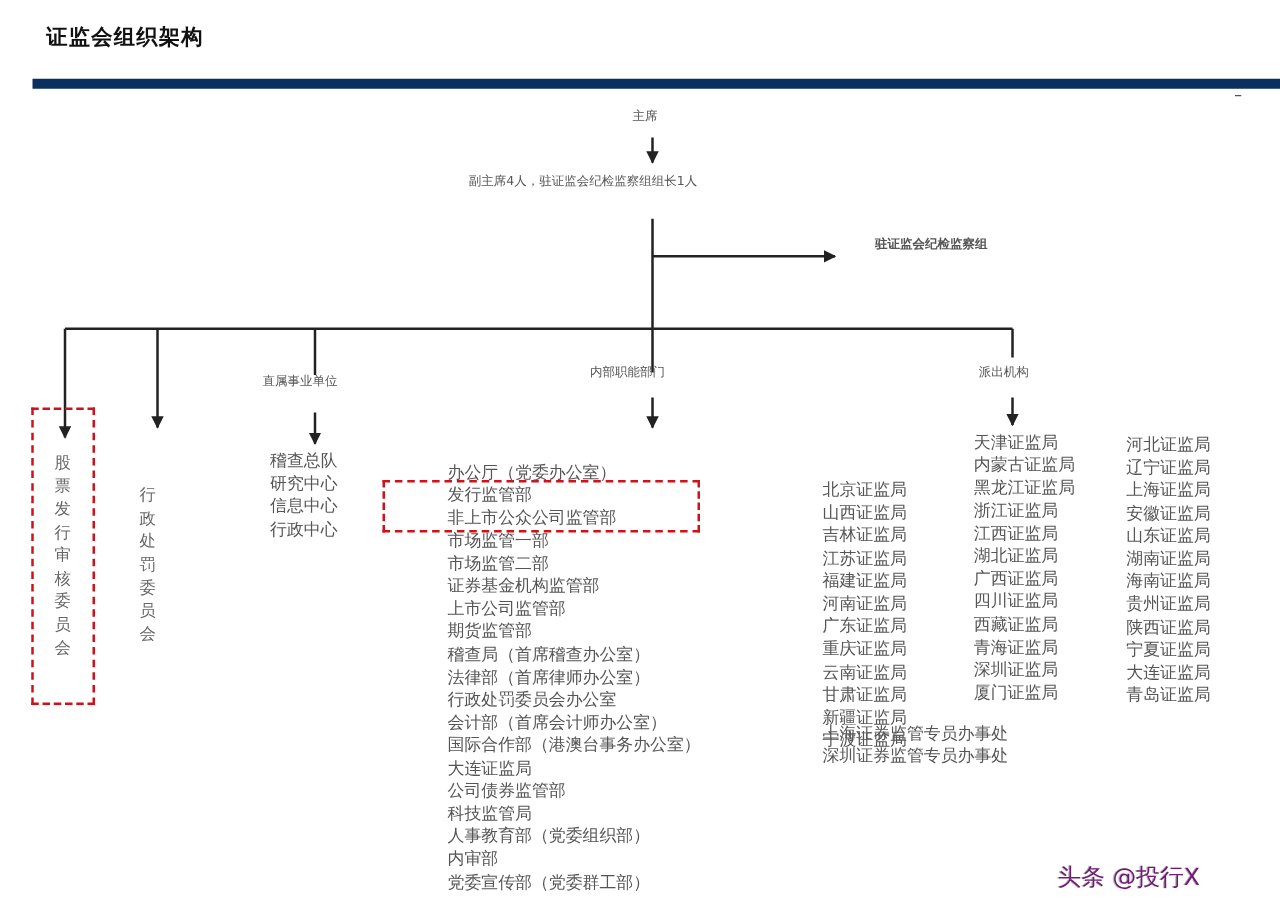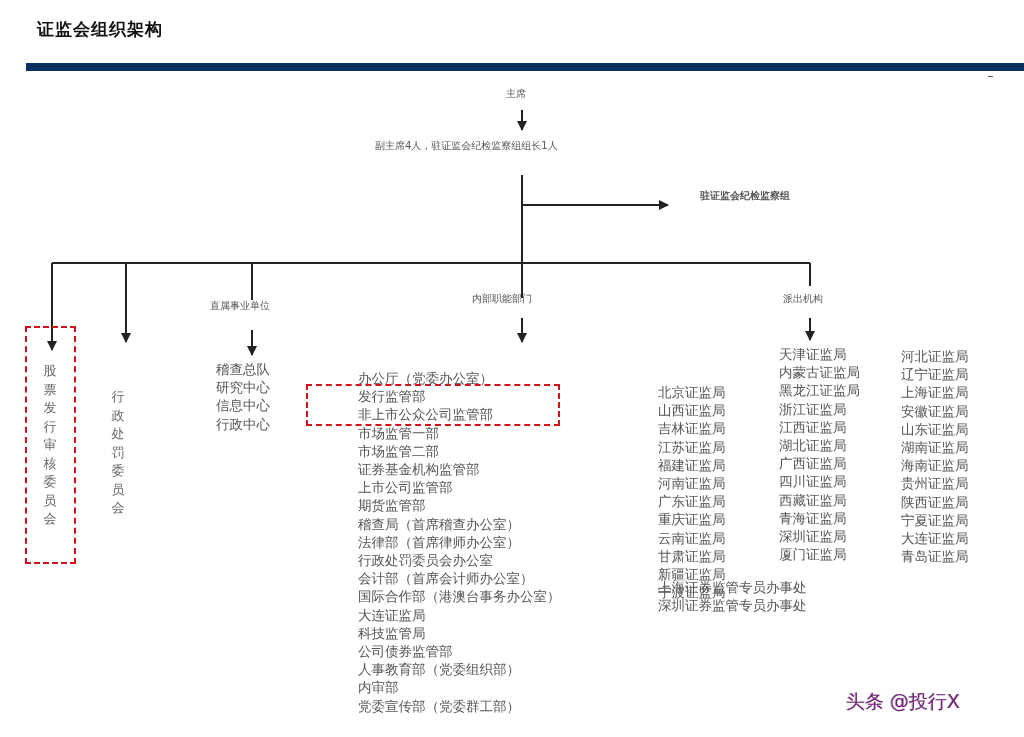--- a/index.html
+++ b/index.html
@@ -77,22 +77,22 @@
   <div>市场监管二部</div>
   <div>证券基金机构监管部</div>
   <div>上市公司监管部</div>
   <div>期货监管部</div>
   <div>稽查局（首席稽查办公室）</div>
   <div>法律部（首席律师办公室）</div>
   <div>行政处罚委员会办公室</div>
   <div>会计部（首席会计师办公室）</div>
   <div>国际合作部（港澳台事务办公室）</div>
   <div>大连证监局</div>
+  <div>公司债券监管部</div>
   <div>科技监管局</div>
-  <div>公司债券监管部</div>
   <div>人事教育部（党委组织部）</div>
   <div>内审部</div>
   <div>党委宣传部（党委群工部）</div>
 </div>
 
 <div class="t" style="left:783px;top:290px;">派出机构</div>
 <div class="list" style="left:658px;top:347px;margin-top:36px;">
   <div>北京证监局</div>
   <div>山西证监局</div>
   <div>吉林证监局</div>

